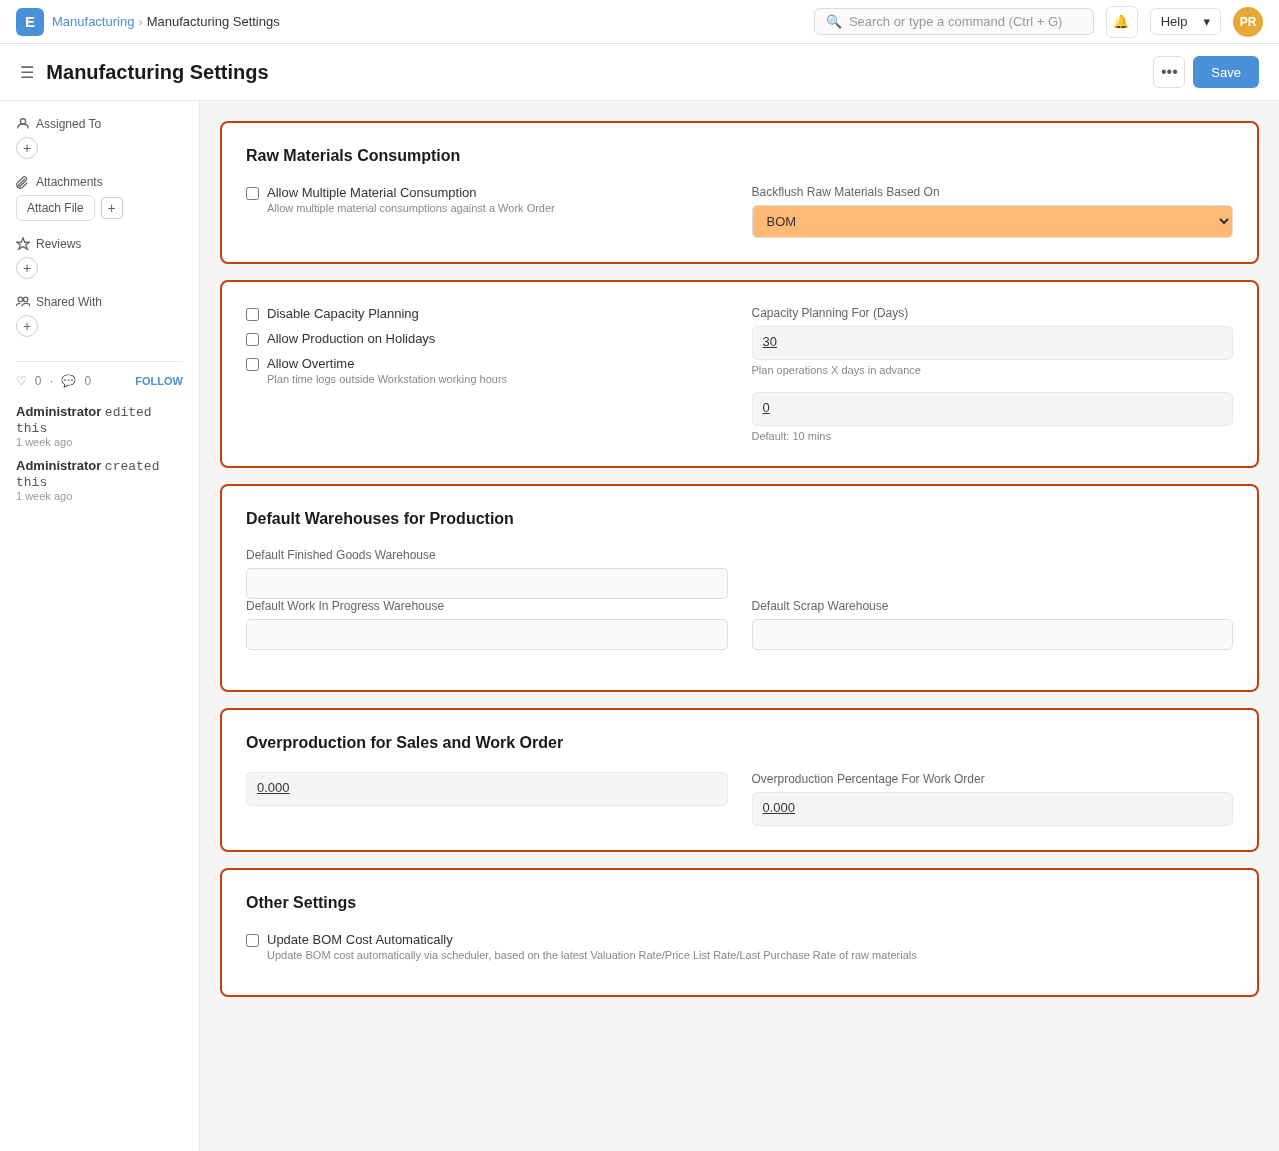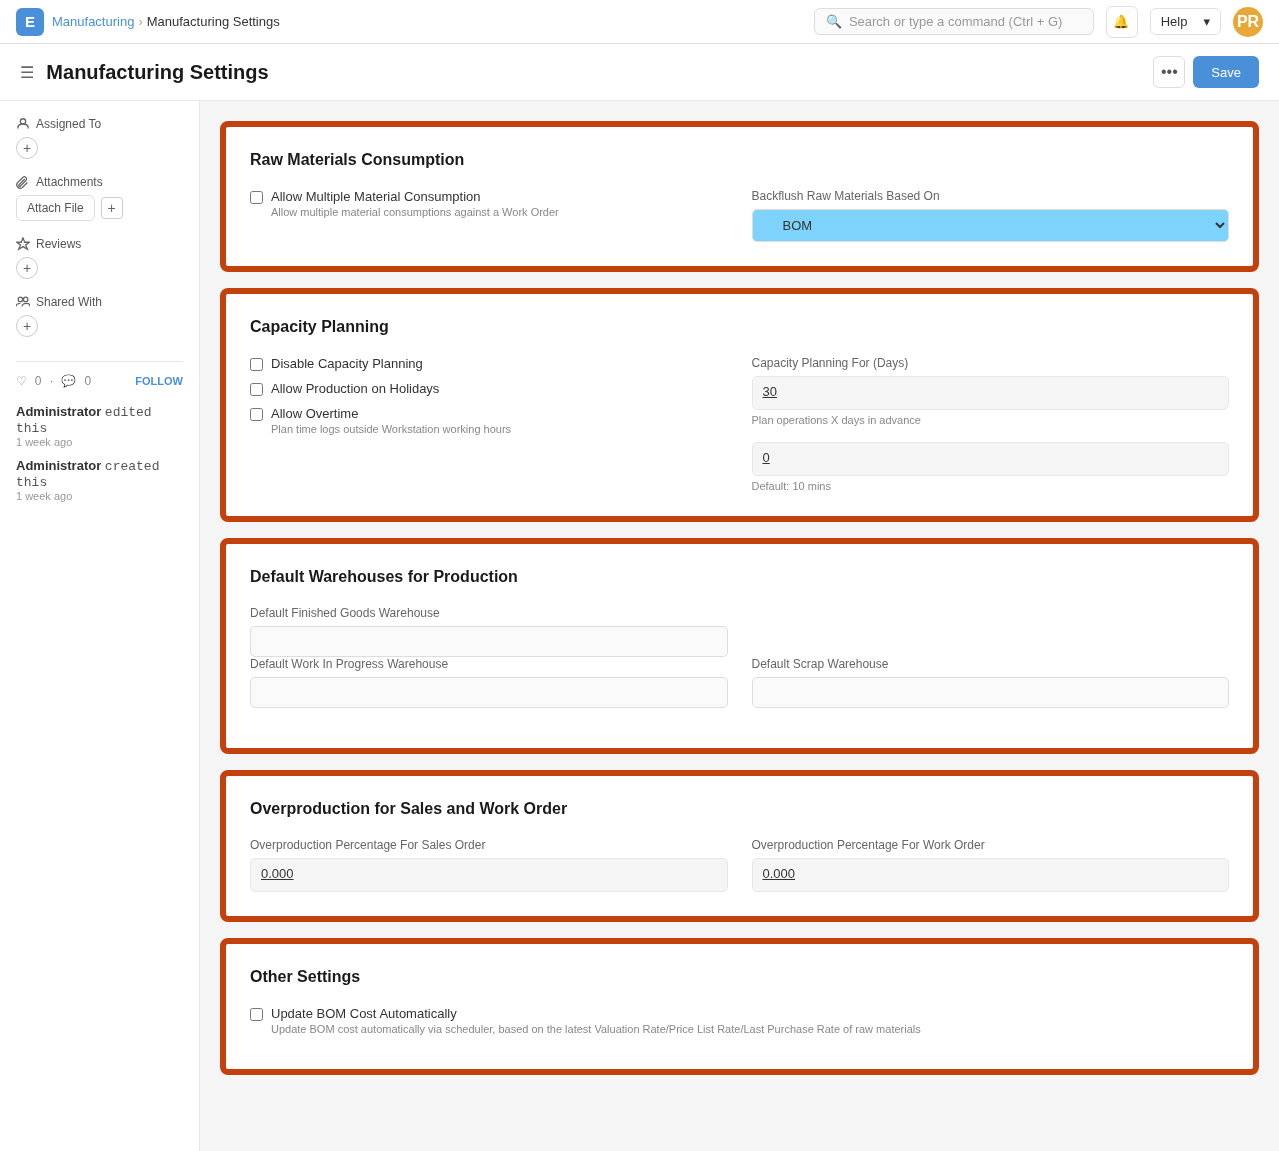--- a/index.html
+++ b/index.html
@@ -31,21 +31,21 @@
       border: 1px solid #e0e0e0; background: #fff; color: #555;
     }
     .help-btn {
       display: flex; align-items: center; gap: 16px; padding: 5px 10px;
       border: 1px solid #e0e0e0; border-radius: 6px; cursor: pointer;
       background: #fff; color: #333; font-size: 13px;
     }
     .avatar {
       width: 30px; height: 30px; border-radius: 50%; background: #e8a838;
       display: flex; align-items: center; justify-content: center;
-      color: #fff; font-weight: bold; font-size: 16px;
+      color: #fff; font-weight: bold; font-size: 12px;
     }
 
     
     .page-header {
       display: flex; align-items: center; background: #fff;
       padding: 12px 20px; border-bottom: 1px solid #e8e8e8;
     }
     .hamburger { margin-right: 12px; color: #666; cursor: pointer; font-size: 16px; }
     .page-title { font-size: 20px; font-weight: 600; color: #1a1a1a; }
     .header-actions { margin-left: auto; display: flex; gap: 8px; }
@@ -97,33 +97,33 @@
     .activity-log { margin-top: 12px; }
     .activity-item { margin-bottom: 10px; }
     .activity-item .actor { font-weight: 600; color: #333; }
     .activity-item .action { color: #555; font-family: Liberation Mono, monospace; }
     .activity-item .time { color: #999; font-size: 11px; display: block; }
 
     
     .main-content { flex: 1; padding: 20px; display: flex; flex-direction: column; gap: 16px; }
 
     .card {
-      background: #fff; border: 6px solid #c2410c; border-radius: 8px; padding: 24px;
+      background: #fff; border: 2px solid #c2410c; border-radius: 8px; padding: 24px;
     }
     .card-title { font-size: 16px; font-weight: 600; color: #1a1a1a; margin-bottom: 20px; }
     .form-group { flex: 1; }
     .form-label { font-size: 12px; color: #666; margin-bottom: 6px; display: block; }
     .form-input {
       width: 100%; padding: 7px 10px; border: 1px solid #ddd;
       border-radius: 5px; font-size: 13px; color: #333; background: #fafafa;
     }
     .form-input:read-only { background: #f5f5f5; }
     .form-select {
-      width: 100%; padding: 7px 26px; border: 1px solid #ddd;
-      border-radius: 5px; font-size: 13px; color: #333; background: #7dd3fc;
+      width: 100%; padding: 7px 10px; border: 1px solid #ddd;
+      border-radius: 5px; font-size: 13px; color: #333; background: #fdba74;
       appearance: auto; cursor: pointer;
     }
 
     .checkbox-row { display: flex; align-items: flex-start; gap: 8px; margin-bottom: 10px; }
     .checkbox-row input[type=checkbox] { margin-top: 2px; cursor: pointer; }
     .checkbox-label { font-size: 13px; color: #333; }
     .checkbox-desc { font-size: 11px; color: #888; margin-top: 2px; }
     .checkbox-group { display: flex; flex-direction: column; }
 
     .form-value-display {
@@ -265,21 +265,20 @@
           <label class="form-label">Backflush Raw Materials Based On</label>
           <select class="form-select">
             <option>BOM</option>
             <option>Material Transfer</option>
           </select>
         </div>
       </div>
     </div>
 
     <div class="card">
-      <div class="card-title">Capacity Planning</div>
       <div class="two-col">
         <div class="col">
           <div class="checkbox-row">
             <input type="checkbox" style="">
             <span class="checkbox-label">Disable Capacity Planning</span>
           </div>
           <div class="checkbox-row" style="margin-top:8px;">
             <input type="checkbox" style="">
             <span class="checkbox-label">Allow Production on Holidays</span>
           </div>
@@ -323,21 +322,20 @@
           <label class="form-label">Default Scrap Warehouse</label>
           <input class="form-input" type="text" value="" style="">
         </div>
       </div>
     </div>
 
     <div class="card">
       <div class="card-title">Overproduction for Sales and Work Order</div>
       <div class="two-col">
         <div class="col">
-          <label class="form-label">Overproduction Percentage For Sales Order</label>
           <div class="form-value-display">0.000</div>
         </div>
         <div class="col">
           <label class="form-label">Overproduction Percentage For Work Order</label>
           <div class="form-value-display">0.000</div>
         </div>
       </div>
     </div>
 
     <div class="card">

